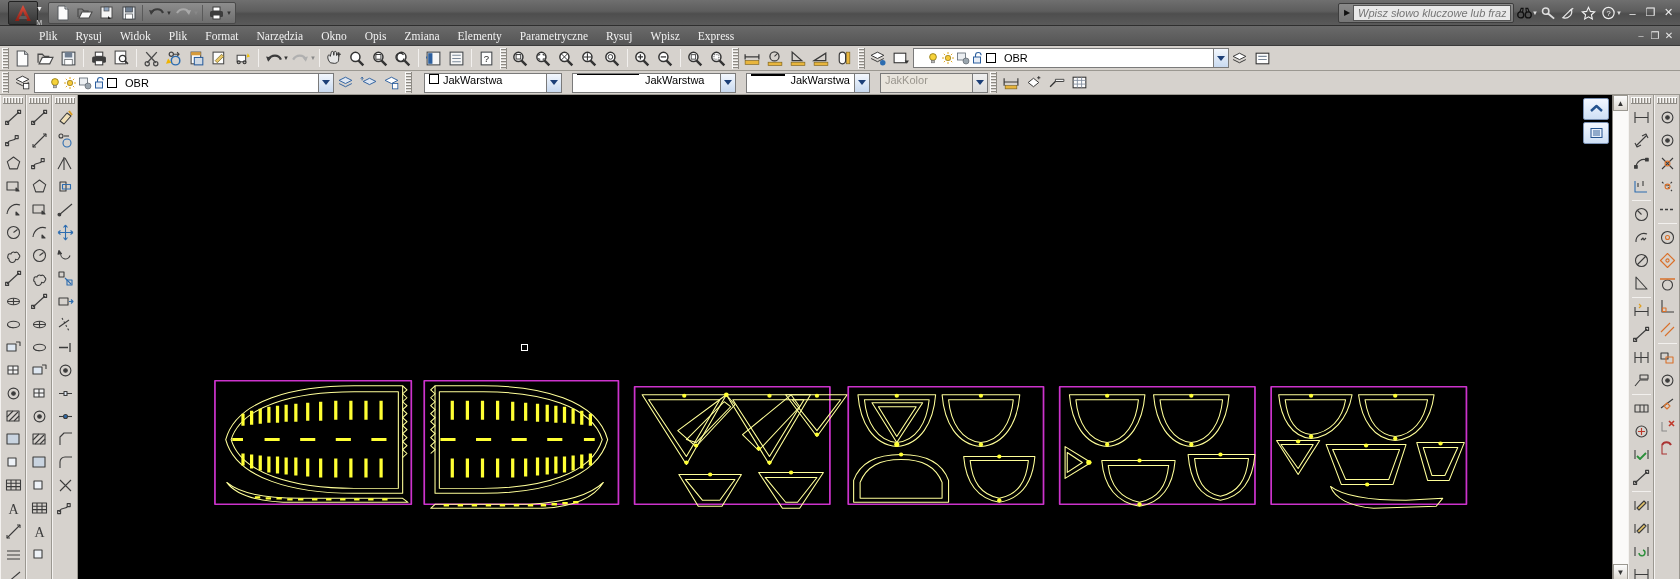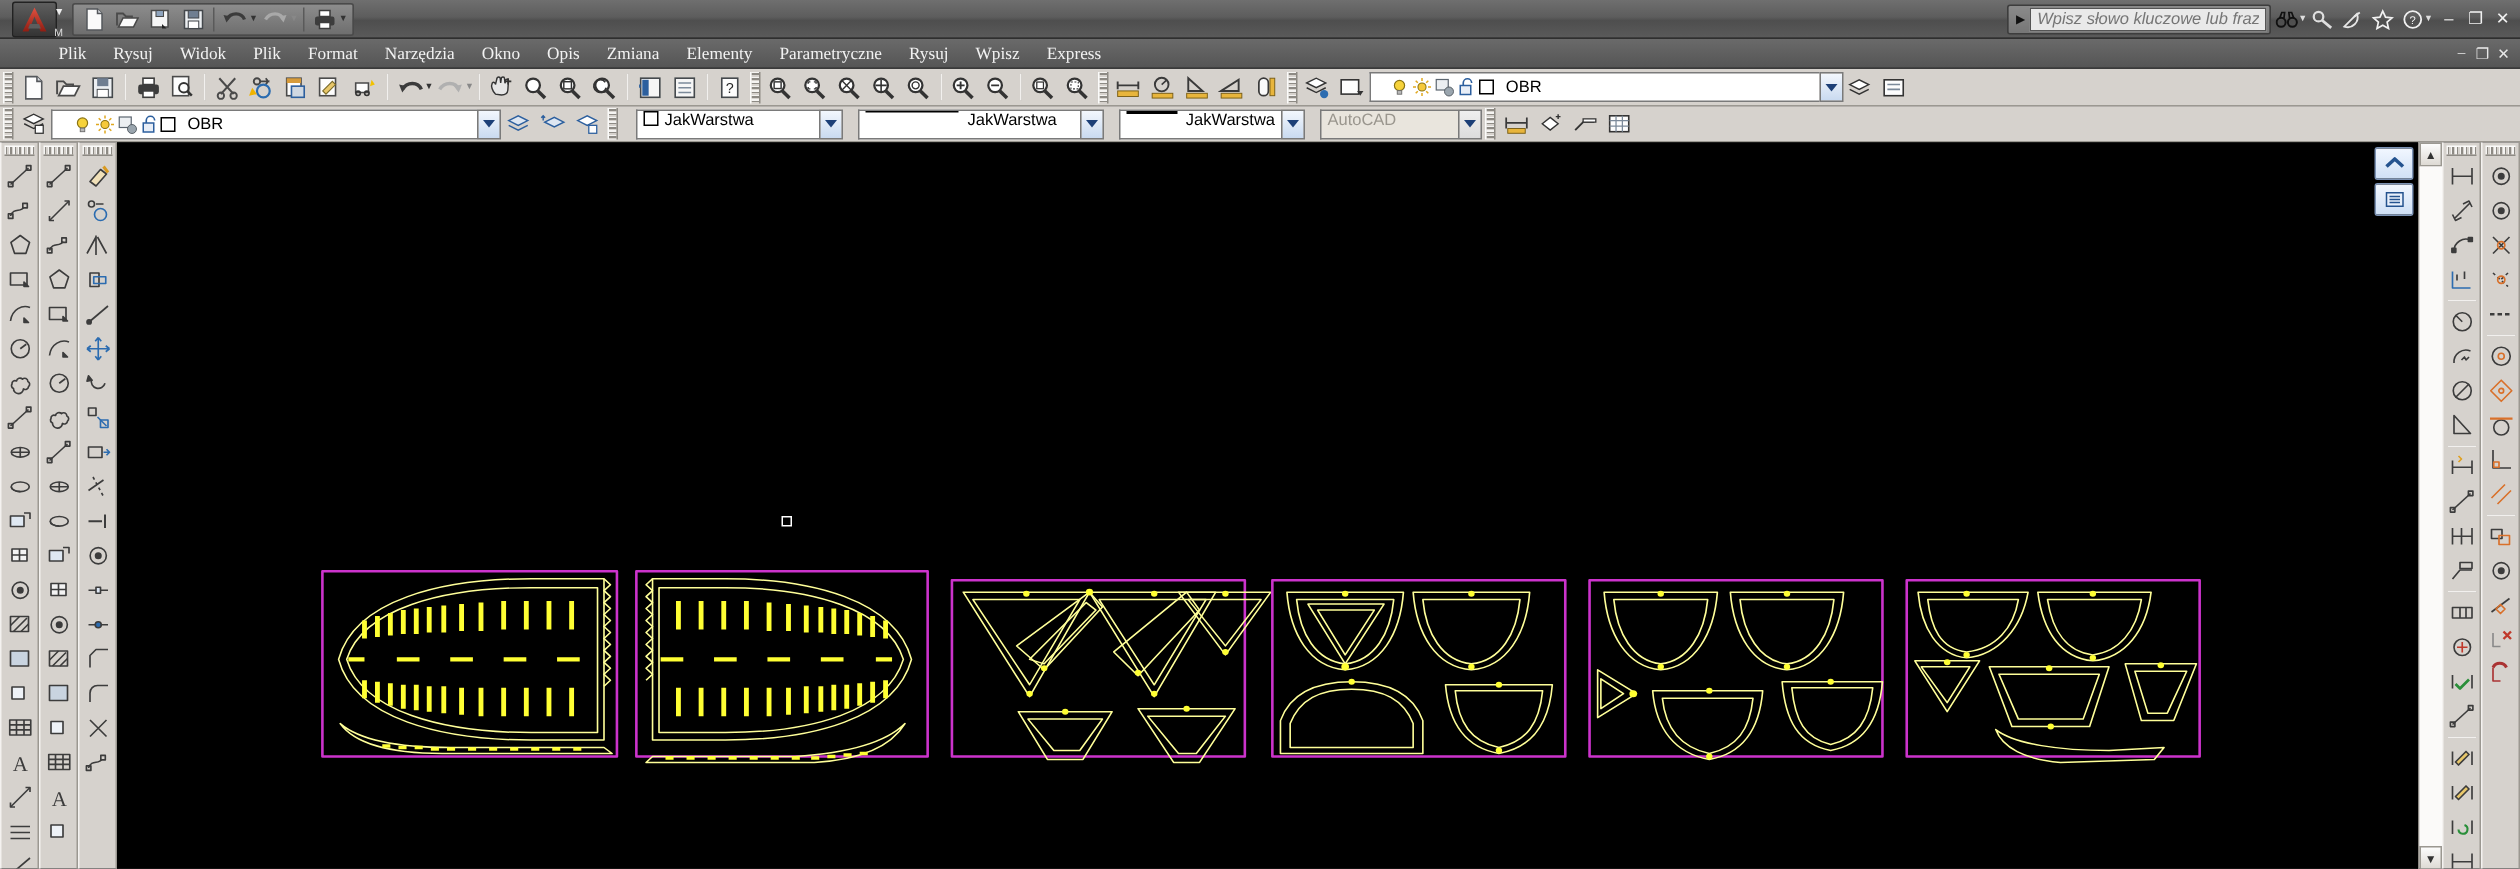--- a/index.html
+++ b/index.html
@@ -794,21 +794,21 @@
   </div>
   <div class="dd-btn"></div>
 
   <div class="combo" style="width:108px">
     <span class="linesample thick"></span>
     <span class="combo-txt">JakWarstwa</span>
   </div>
   <div class="dd-btn"></div>
 
   <div class="combo disabled" style="width:92px">
-    <span class="combo-txt">AutoCAD</span>
+    <span class="combo-txt">JakKolor</span>
   </div>
   <div class="dd-btn" style="background:linear-gradient(180deg,#efefef,#dcdcdc)"></div>
 
   <div class="grip"></div>
   <div class="tbtn">
       <svg width="18" height="17" viewBox="0 0 17 16">
         <path d="M2 4v7M15 4v7M2 7.5h13" stroke="#3a3a3a" stroke-width="1.1"></path>
         <rect x="3" y="11" width="11" height="3" fill="#e8b53c" stroke="#7a5f16" stroke-width=".6"></rect>
       </svg>
     </div>

